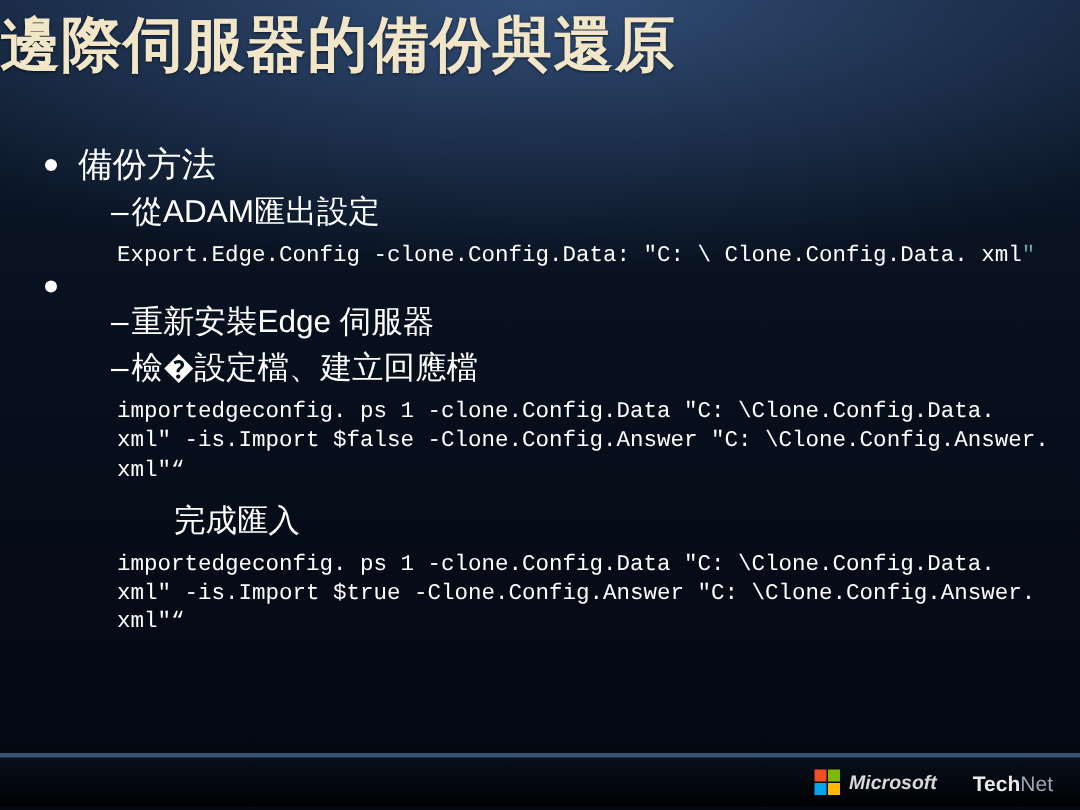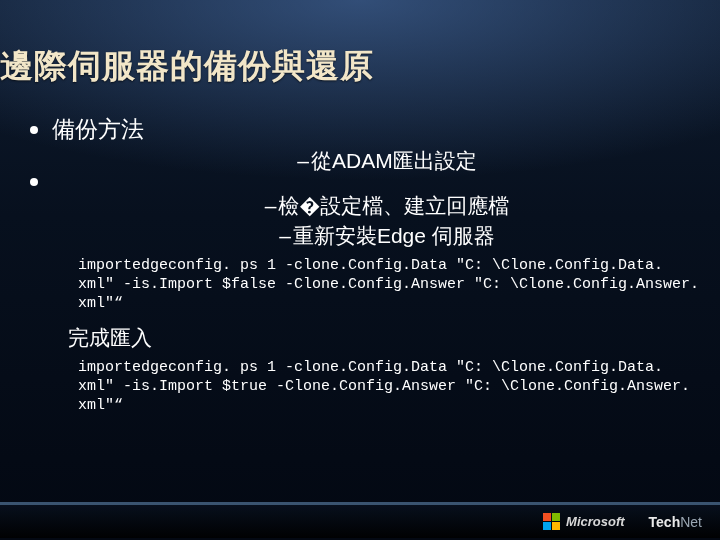--- a/index.html
+++ b/index.html
@@ -16,30 +16,29 @@
     background:
       radial-gradient(ellipse 900px 300px at 50% 0%, rgba(80,120,180,0.55) 0%, rgba(20,40,70,0.0) 60%),
       linear-gradient(to bottom, #0e1b2e 0%, #07101e 40%, #030812 100%);
     position: relative;
     box-sizing: border-box;
   }
   .title {
     position: absolute;
     top: 2px;
     left: 0;
-    font-size: 33px;
+    font-size: 40px;
     font-weight: 600;
     color: #f2e6c8;
     text-shadow: 0 1px 2px rgba(0,0,0,0.6);
     letter-spacing: 1px;
-    margin-top: 42px;
   }
   .body {
     position: absolute;
-    top: 108px;
+    top: 88px;
     left: 28px;
     right: 20px;
     color: #ffffff;
   }
   .l1 {
     font-size: 23px;
     margin: 6px 0 2px 0;
     display: flex;
     align-items: baseline;
   }
@@ -50,38 +49,37 @@
     background: #fff;
     border-radius: 50%;
     margin: 0 14px 0 2px;
     flex: none;
     position: relative;
     top: -3px;
   }
   .l2 {
     font-size: 21px;
     margin: 2px 0 2px 46px;
-    text-align: center;
   }
   .l2 .dash {
     margin-right: 2px;
   }
   .code {
     font-family: "Courier New", monospace;
     font-size: 15px;
     line-height: 1.28;
     margin: 6px 0 10px 50px;
     color: #ffffff;
     white-space: pre-wrap;
     max-width: 630px;
   }
   .code .tq { color: #66a3a3; }
   .subhead {
     font-size: 21px;
-    margin: 6px 0 4px 40px;
+    margin: 6px 0 4px 88px;
     font-weight: 500;
   }
   .footer {
     position: absolute;
     bottom: 2px;
     left: 0;
     right: 0;
     height: 36px;
     border-top: 3px solid #3a5470;
     background: linear-gradient(to bottom, rgba(10,20,35,0.6), rgba(0,0,0,0.9));
@@ -135,31 +133,32 @@
 
     <div class="l1">
       <span class="bullet"></span>
       <span>備份方法</span>
     </div>
 
     <div class="l2">
       <span class="dash">–</span><span>從ADAM匯出設定</span>
     </div>
 
+    <div class="code"><span>Export.Edge.Config -clone.Config.Data: "C: \ Clone.Config.Data. xml</span><span class="tq">"</span></div>
 
     <div class="l1">
       <span class="bullet"></span>
     </div>
 
     <div class="l2">
-      <span class="dash">–</span><span>檢�設定檔、建立回應檔</span>
+      <span class="dash">–</span><span>重新安裝Edge 伺服器</span>
     </div>
 
     <div class="l2">
-      <span class="dash">–</span><span>重新安裝Edge 伺服器</span>
+      <span class="dash">–</span><span>檢�設定檔、建立回應檔</span>
     </div>
 
     <div class="code"><span>importedgeconfig. ps 1 -clone.Config.Data "C: \Clone.Config.Data. xml" -is.Import $false -Clone.Config.Answer "C: \Clone.Config.Answer. xml"“</span></div>
 
     <div class="subhead">完成匯入</div>
 
     <div class="code"><span>importedgeconfig. ps 1 -clone.Config.Data "C: \Clone.Config.Data. xml" -is.Import $true -Clone.Config.Answer "C: \Clone.Config.Answer. xml"“</span></div>
 
   </div>
 

